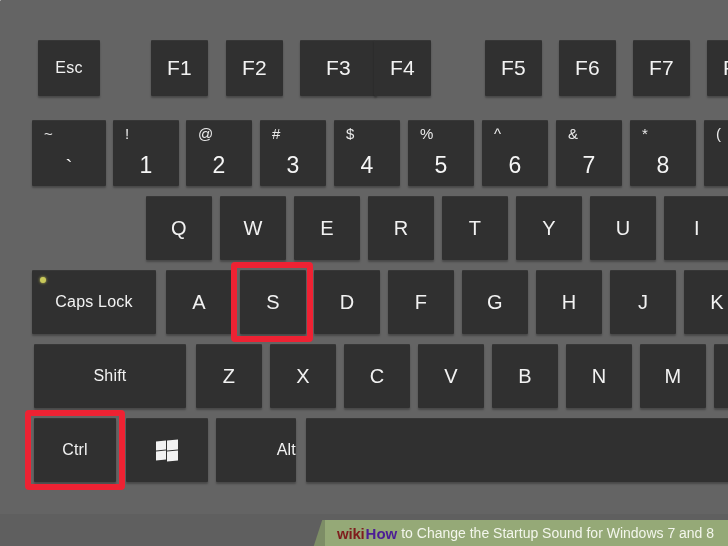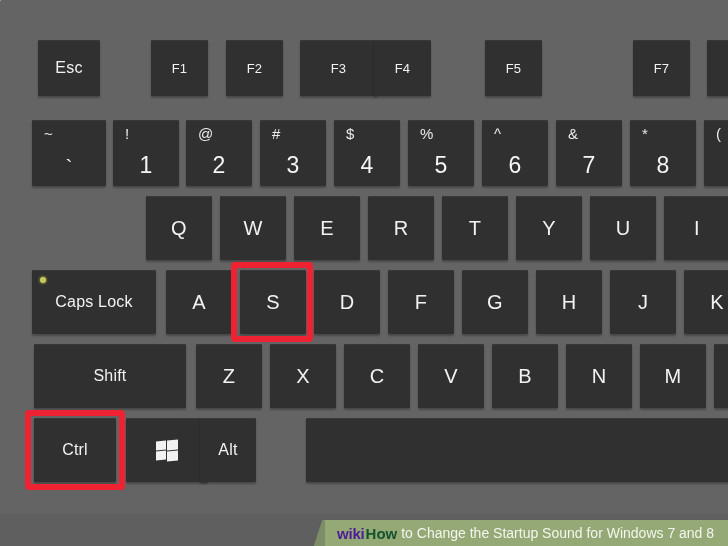--- a/index.html
+++ b/index.html
@@ -73,21 +73,21 @@
     display: flex;
     align-items: center;
     justify-content: center;
     font-size: 20px;
     font-weight: 400;
     letter-spacing: 0.2px;
     user-select: none;
     box-sizing: border-box;
   }
   .key.small-label { font-size: 16px; }
-  .key.fn-label { font-size: 13px; }
+  .key.fn-label { font-size: 21px; }
 
   
   .key.dual {
     display: block;
   }
   .key.dual .top {
     position: absolute;
     left: 12px;
     top: 6px;
     font-size: 15px;
@@ -152,27 +152,27 @@
     width: 403px;
     height: 26px;
     background: #95a977;
     display: flex;
     align-items: center;
     padding-left: 12px;
     box-sizing: border-box;
     overflow: hidden;
   }
   #footer .wiki {
-    color: #4c1d95;
+    color: #7f1d1d;
     font-weight: bold;
     font-size: 15px;
     letter-spacing: -0.2px;
   }
   #footer .how {
-    color: #14532d;
+    color: #4c1d95;
     font-weight: bold;
     font-size: 15px;
     margin-left: 1px;
   }
   #footer .rest {
     color: #f3f6ec;
     font-size: 14px;
     margin-left: 4px;
     white-space: nowrap;
   }
@@ -207,20 +207,23 @@
         <span>F2</span>
       </div>
       <div class="key fn-label" style="left: 300px; top: 40px; width: 77px; height: 56px;">
         <span>F3</span>
       </div>
       <div class="key fn-label" style="left: 374px; top: 40px; width: 57px; height: 56px;">
         <span>F4</span>
       </div>
       <div class="key fn-label" style="left: 485px; top: 40px; width: 57px; height: 56px;">
         <span>F5</span>
+      </div>
+      <div class="key fn-label" style="left: 559px; top: 40px; width: 57px; height: 56px;">
+        <span>F6</span>
       </div>
       <div class="key fn-label" style="left: 633px; top: 40px; width: 57px; height: 56px;">
         <span>F7</span>
       </div>
       <div class="key fn-label" style="left: 707px; top: 40px; width: 57px; height: 56px;">
         <span>F8</span>
       </div>
       <div class="key" style="left: 146px; top: 196px; width: 66px; height: 64px;">
         <span>Q</span>
       </div>
@@ -302,21 +305,21 @@
         <span>Ctrl</span>
       </div>
       <div class="key" style="left: 126px; top: 418px; width: 82px; height: 64px;">
         <span class="win-logo">
           <span class="q1"></span>
           <span class="q2"></span>
           <span class="q3"></span>
           <span class="q4"></span>
         </span>
       </div>
-      <div class="key small-label" style="left: 200px; top: 418px; width: 56px; height: 64px;">
+      <div class="key small-label" style="left: 216px; top: 418px; width: 80px; height: 64px; justify-content: flex-end;">
         <span>Alt</span>
       </div>
       <div class="key" style="left: 306px; top: 418px; width: 430px; height: 64px;"></div>
       <div class="key dual tilde" style="left: 32px; top: 120px; width: 74px; height: 66px;">
         <span class="top">~</span>
         <span class="bot">`</span>
       </div>
       <div class="key dual" style="left: 113px; top: 120px; width: 66px; height: 66px;">
         <span class="top">!</span>
         <span class="bot">1</span>

